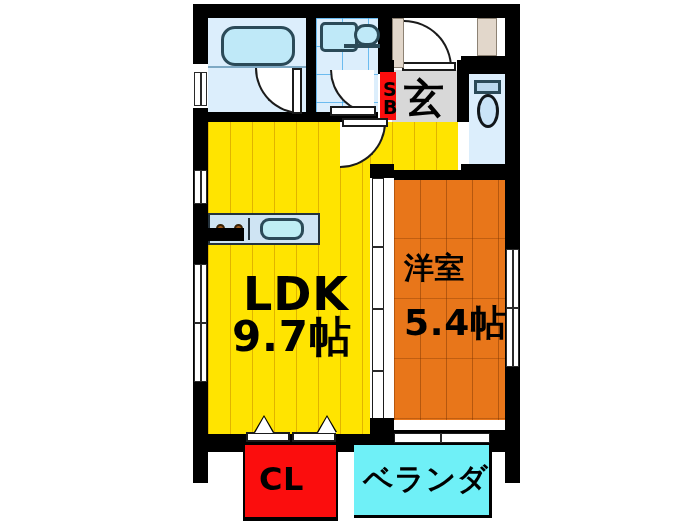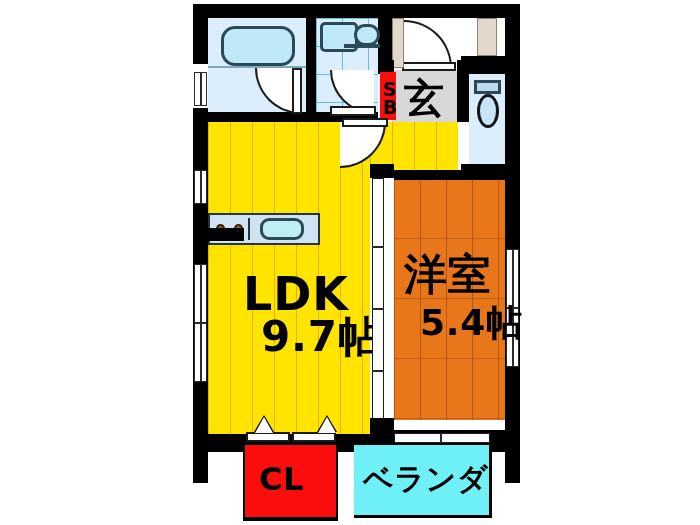--- a/index.html
+++ b/index.html
@@ -35,22 +35,22 @@
   .veranda{background:#6ff0f7;}
   .closet{background:#fb0d0d;}
   .sb{background:#fb0d0d;}
   .doorface{background:#e2d7cb;}
 
   
   .lbl{position:absolute;color:#000;font-weight:bold;line-height:1;
        letter-spacing:.02em;white-space:nowrap;}
   .lbl-ldk{font-size:46px;}
   .lbl-ldk2{font-size:42px;}
-  .lbl-room{font-size:43px;}
-  .lbl-room2{font-size:36px;margin-left:16px;}
+  .lbl-room{font-size:30px;}
+  .lbl-room2{font-size:36px;}
   .lbl-gen{font-size:40px;}
   .lbl-cl{font-size:32px;}
   .lbl-ver{font-size:30px;}
   .lbl-sb{font-size:19px;line-height:1.05;text-align:center;}
 
   
   .tub{background:#bfe9f8;border:3px solid #2b4a58;border-radius:14px;}
   .sinkbox{background:#bfe9f8;border:3px solid #2b4a58;border-radius:5px;}
   .basin{background:#bfe9f8;border:3px solid #2b4a58;border-radius:14px;}
   .counter{background:#cfe4f3;border:2px solid #24323c;}
@@ -169,21 +169,21 @@
   <div class="abs wall" style="left:208px;top:228px;width:36px;height:13px;"></div>
 
   <div class="abs win" style="left:194px;top:170px;width:13px;height:34px;"></div>
   <div class="abs winline" style="left:200px;top:170px;width:2px;height:34px;"></div>
 
   <div class="abs win" style="left:194px;top:264px;width:13px;height:118px;"></div>
   <div class="abs winline" style="left:200px;top:264px;width:2px;height:118px;"></div>
   <div class="abs winline" style="left:194px;top:322px;width:13px;height:2px;"></div>
 
   <div class="lbl lbl-ldk" style="left:243px;top:271px;">LDK</div>
-  <div class="lbl lbl-ldk2" style="left:261px;top:316px;">9.7帖</div>
+  <div class="lbl lbl-ldk2" style="left:232px;top:316px;">9.7帖</div>
 
   <div class="abs wall" style="left:370px;top:164px;width:24px;height:14px;"></div>
   <div class="abs slide" style="left:372px;top:178px;width:12px;height:242px;"></div>
   <div class="abs winline" style="left:372px;top:246px;width:12px;height:2px;"></div>
   <div class="abs winline" style="left:372px;top:308px;width:12px;height:2px;"></div>
   <div class="abs winline" style="left:372px;top:370px;width:12px;height:2px;"></div>
   <div class="abs wall" style="left:370px;top:418px;width:24px;height:16px;"></div>
 
   <div class="abs room" style="left:394px;top:178px;width:111px;height:242px;"></div>
   <div class="abs wall" style="left:394px;top:170px;width:111px;height:10px;"></div>

